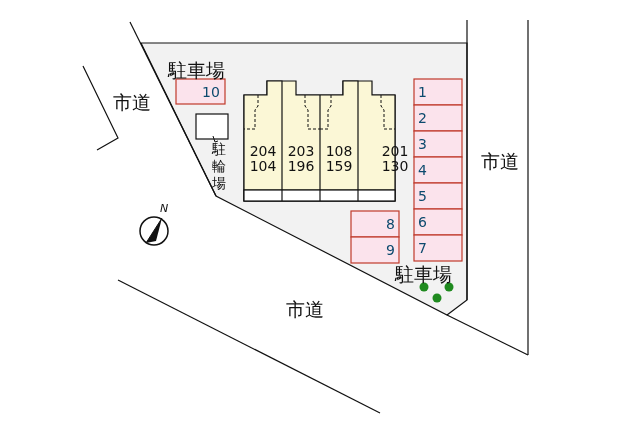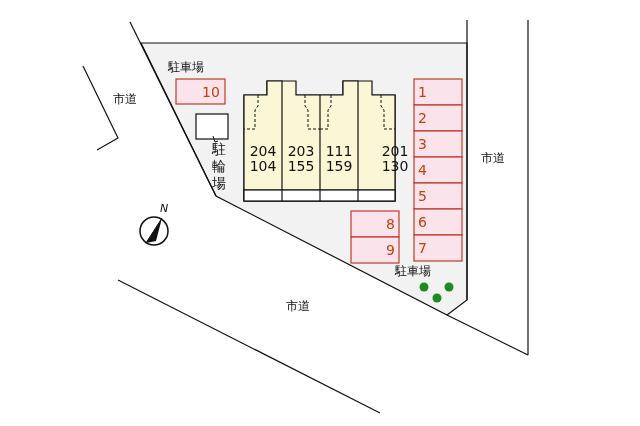--- a/index.html
+++ b/index.html
@@ -1,21 +1,21 @@
 <!DOCTYPE html>
 <html><head>
 <meta charset="utf-8">
 <style>
   html,body{margin:0;padding:0;background:#ffffff;}
   body{width:640px;height:426px;position:relative;overflow:hidden;font-family:"DejaVu Sans",sans-serif;}
   svg{position:absolute;left:0;top:0;}
-  .lbl{position:absolute;font-size:12px;color:#111;line-height:1;white-space:nowrap;}
+  .lbl{position:absolute;font-size:19px;color:#111;line-height:1;white-space:nowrap;}
   .vlbl{position:absolute;font-size:14px;color:#111;line-height:17px;width:16px;text-align:center;}
   .unit{position:absolute;font-size:14px;color:#111;line-height:15px;text-align:center;width:38px;}
-  .pnum{position:absolute;font-size:14px;color:#c2410c;line-height:1;}
+  .pnum{position:absolute;font-size:14px;color:#0c4a6e;line-height:1;}
 </style>
 </head>
 <body>
 
 <svg width="640" height="426" viewBox="0 0 640 426">
 
   <polygon points="141,43 467,43 467,300 447,315 216,196" fill="#f2f2f2" stroke="#111" stroke-width="1.2"></polygon>
 
   <line x1="130" y1="22" x2="216" y2="196" stroke="#111" stroke-width="1.2"></line>
 
@@ -97,24 +97,24 @@
 </div>
 
 <div class="lbl" style="left:160px;top:203px;font-size:11px;font-style:italic;">N</div>
 
 <div class="unit" style="left:244px;top:144px;">
   <div>204</div>
   <div>104</div>
 </div>
 <div class="unit" style="left:282px;top:144px;text-align:center;">
   <div>203</div>
-  <div>155</div>
+  <div>196</div>
 </div>
 <div class="unit" style="left:320px;top:144px;">
-  <div>111</div>
+  <div>108</div>
   <div>159</div>
 </div>
 <div class="unit" style="left:376px;top:144px;">
   <div>201</div>
   <div>130</div>
 </div>
 
 <div class="pnum" style="left:202px;top:85px;">10</div>
 <div class="pnum" style="left:418px;top:85px;">1</div>
 <div class="pnum" style="left:418px;top:111px;">2</div>

